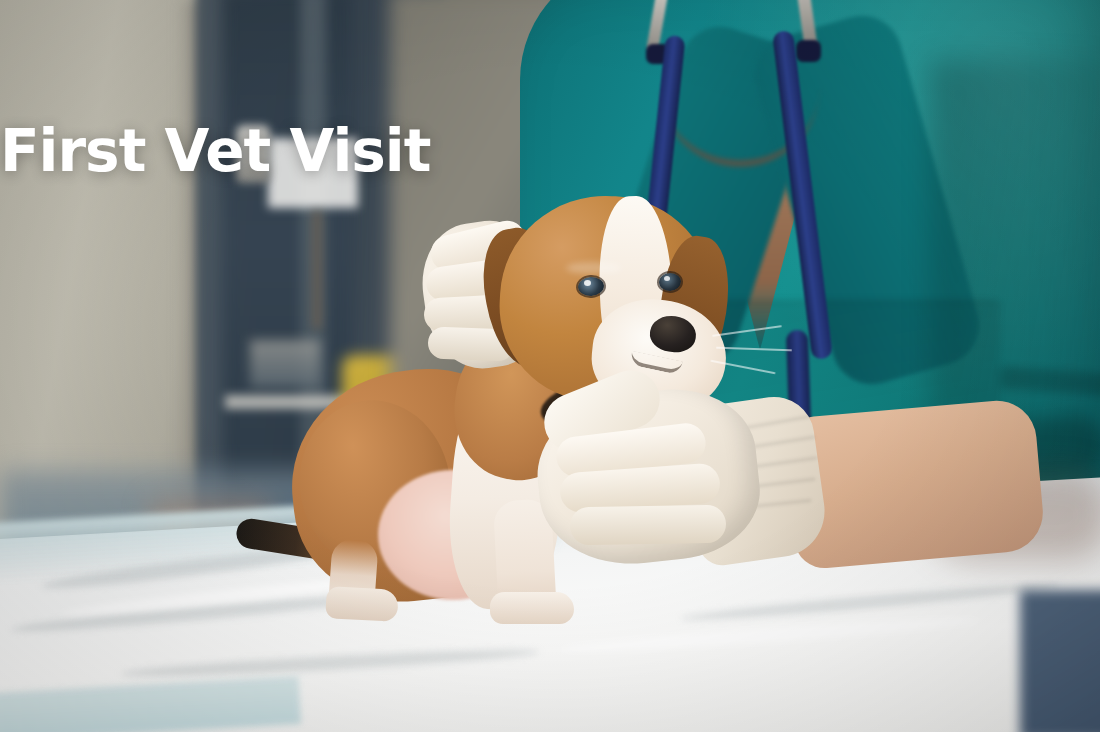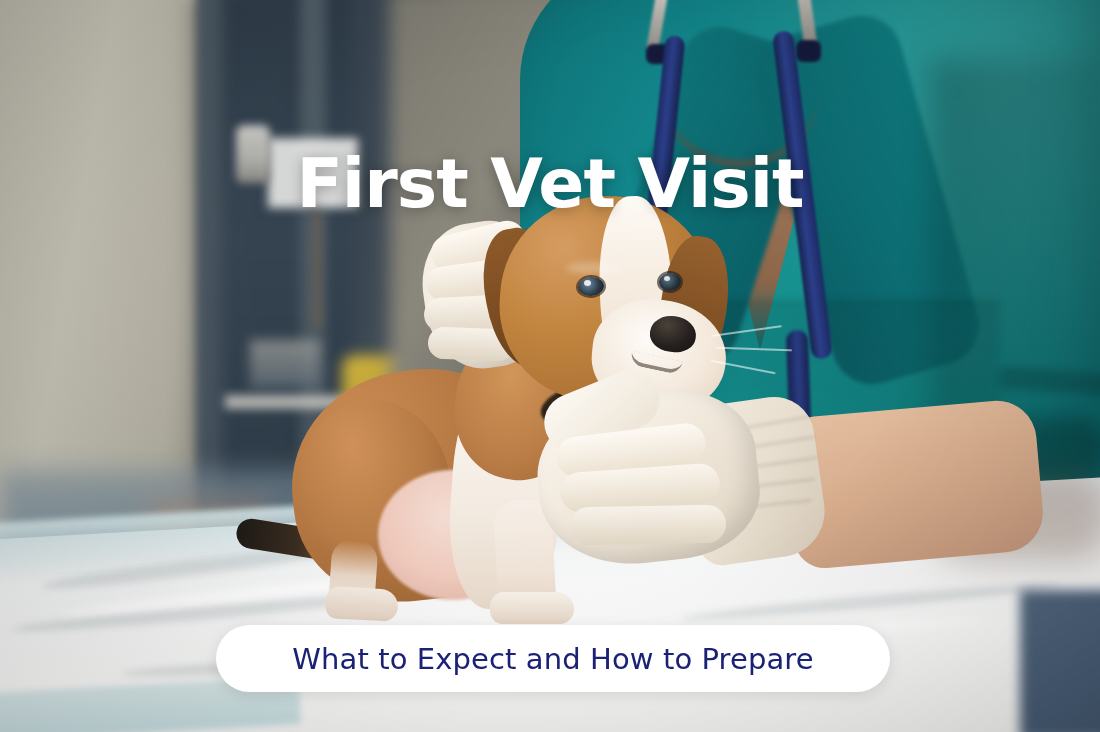--- a/index.html
+++ b/index.html
@@ -479,30 +479,28 @@
     background:
       radial-gradient(ellipse at 50% 45%, rgba(0,0,0,0) 45%, rgba(0,0,0,.14) 100%);
     pointer-events: none;
   }
 
   
   #title {
     position: absolute;
     left: 0; right: 0;
     top: 122px;
-    text-align: center;
     color: #ffffff;
     font-family: "DejaVu Sans", sans-serif;
     font-weight: bold;
-    font-size: 68px;
+    font-size: 58px;
     line-height: 1;
     letter-spacing: -1px;
     text-shadow: 0 2px 14px rgba(0,0,0,.30);
     white-space: nowrap;
-    margin-top: 28px;
   }
 
   #subtitle-pill {
     position: absolute;
     left: 216px;
     top: 625px;
     width: 674px;
     height: 67px;
     background: #ffffff;
     border-radius: 34px;
@@ -619,17 +617,14 @@
   <div class="layer glove-thumb"></div>
   <div class="layer glove-kn1"></div>
   <div class="layer glove-kn2"></div>
   <div class="layer glove-kn3"></div>
   <div class="layer vet-pants"></div>
 
   <div class="layer photo-grade"></div>
 
   <div id="title">First Vet Visit</div>
 
-  <div id="subtitle-pill">
-    <span id="subtitle-text">What to Expect and How to Prepare</span>
-  </div>
 
 </div>
 
 </body></html>

